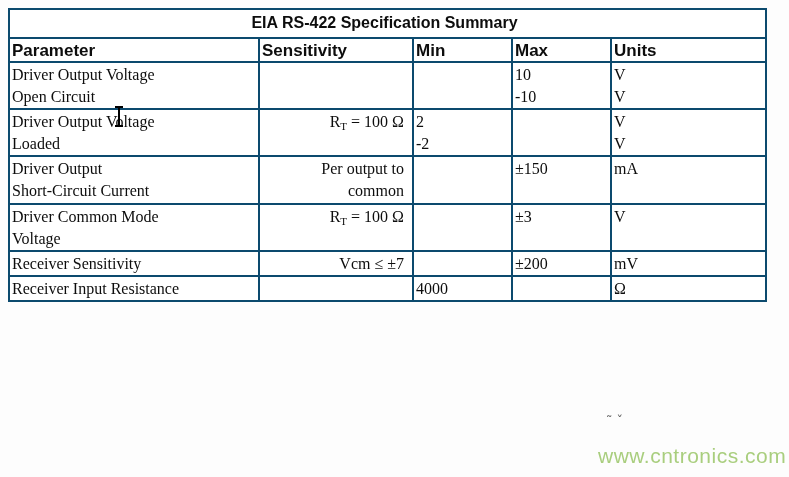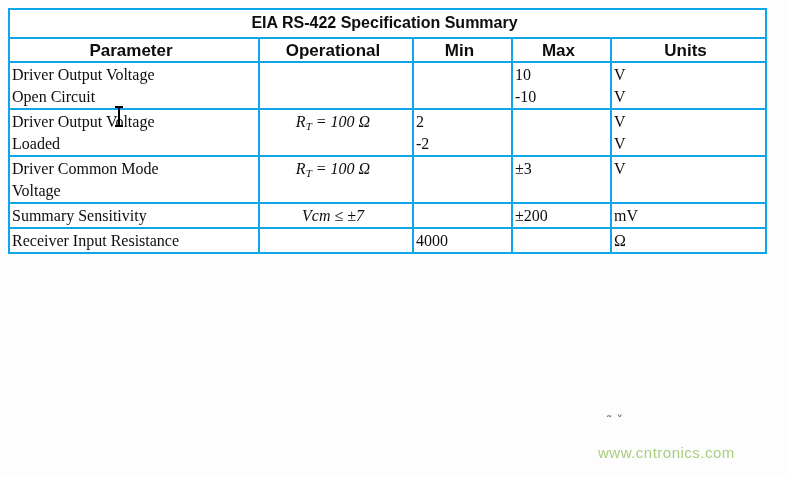--- a/index.html
+++ b/index.html
@@ -23,60 +23,60 @@
   table.spec {
     position: absolute;
     left: 8px;
     top: 8px;
     border-collapse: collapse;
     table-layout: fixed;
     width: 757px;
     background: #ffffff;
   }
   table.spec td, table.spec th {
-    border: 2px solid #0ea5e9;
+    border: 2px solid #0c4a6e;
     vertical-align: top;
     padding: 1px 8px 0 2px;
     line-height: 22px;
     font-size: 16px;
     overflow: hidden;
     margin-top: 44px;
   }
   .title-cell {
     text-align: center;
     font-family: "Liberation Sans", sans-serif;
     font-weight: bold;
     font-size: 20px;
     line-height: 24px !important;
     height: 26px;
   }
   tr.header-row th {
     font-family: "Liberation Sans", sans-serif;
     font-weight: bold;
     font-size: 17px;
-    text-align: center;
+    text-align: left;
     line-height: 21px !important;
     height: 21px;
   }
   td.col-parameter { text-align: left; padding-left: 5px; border-radius: 11px; }
-  td.col-conditions { text-align: center; padding-left: 7px; font-style: italic; }
+  td.col-conditions { text-align: right; padding-left: 7px; }
   td.col-min, td.col-max, td.col-units { text-align: left; }
   td .line { white-space: nowrap; }
   td sub {
     font-size: 11px;
     line-height: 0;
     vertical-align: -3px;
   }
   .watermark {
     position: absolute;
     left: 598px;
     top: 444px;
     width: 191px;
     font-family: "Liberation Sans", sans-serif;
-    font-size: 15px;
+    font-size: 21px;
     letter-spacing: 0.5px;
     color: #a9ce7e;
     white-space: nowrap;
     z-index: 5;
   }
   .artifact {
     position: absolute;
     left: 606px;
     top: 413px;
     font-size: 13px;
@@ -125,21 +125,21 @@
       <col style="width:99px">
       <col style="width:99px">
       <col style="width:155px">
     </colgroup>
     <tbody>
       <tr>
         <td colspan="5" class="title-cell">EIA RS-422 Specification Summary</td>
       </tr>
       <tr class="header-row">
         <th>Parameter</th>
-        <th>Operational</th>
+        <th>Sensitivity</th>
         <th>Min</th>
         <th>Max</th>
         <th>Units</th>
       </tr>
 
     <tr style="height: 46px;">
           <td class="col-parameter">
             <div class="line">Driver Output Voltage</div>
             <div class="line">Open Circuit</div>
           </td>
@@ -165,39 +165,56 @@
           <td class="col-min">
             <div class="line">2</div>
             <div class="line">-2</div>
           </td>
           <td class="col-max"></td>
           <td class="col-units">
             <div class="line">V</div>
             <div class="line">V</div>
           </td>
         </tr>
+        <tr style="height: 48px;">
+          <td class="col-parameter">
+            <div class="line">Driver Output</div>
+            <div class="line">Short-Circuit Current</div>
+          </td>
+          <td class="col-conditions">
+            <div class="line">Per output to</div>
+            <div class="line">common</div>
+          </td>
+          <td class="col-min"></td>
+          <td class="col-max">
+            <div class="line">±150</div>
+          </td>
+          <td class="col-units">
+            <div class="line">mA</div>
+          </td>
+        </tr>
         <tr style="height: 45px;">
           <td class="col-parameter">
             <div class="line">Driver Common Mode</div>
             <div class="line">Voltage</div>
           </td>
           <td class="col-conditions">
             <div class="line">R<sub>T</sub> = 100 Ω</div>
           </td>
           <td class="col-min"></td>
           <td class="col-max">
             <div class="line">±3</div>
           </td>
           <td class="col-units">
             <div class="line">V</div>
           </td>
         </tr>
         <tr style="height: 23px;">
           <td class="col-parameter">
-            <div class="line">Summary Sensitivity</div>
+            <div class="line">Receiver Sensitivity</div>
           </td>
           <td class="col-conditions">
             <div class="line">Vcm ≤ ±7</div>
           </td>
           <td class="col-min"></td>
           <td class="col-max">
             <div class="line">±200</div>
           </td>
           <td class="col-units">
             <div class="line">mV</div>

